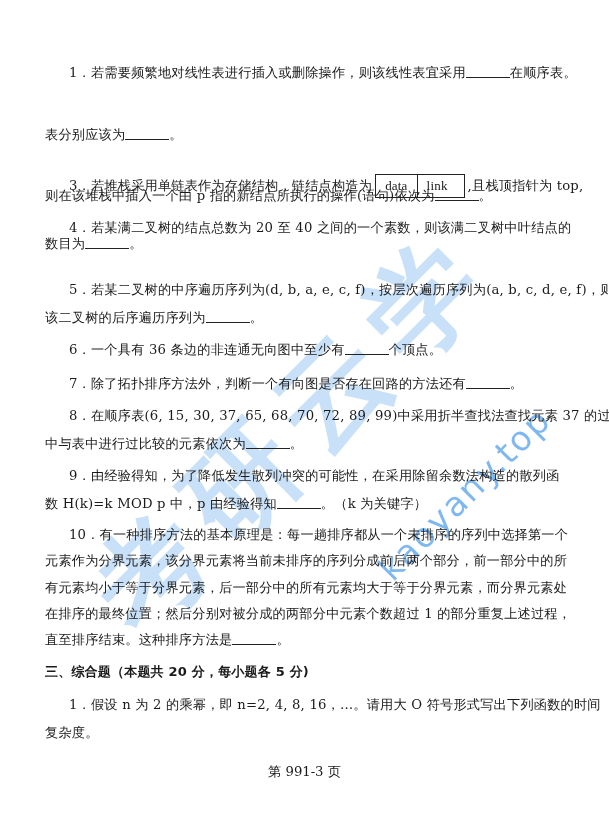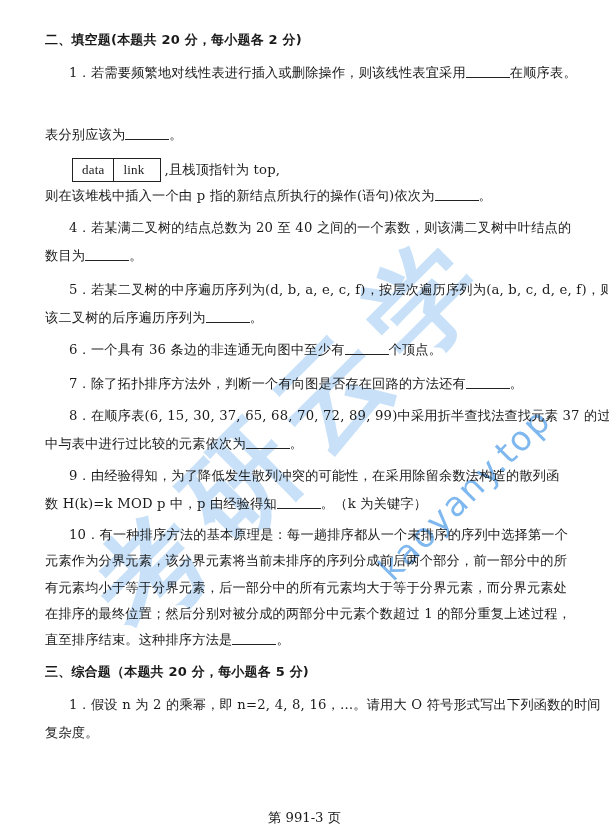--- a/index.html
+++ b/index.html
@@ -15,62 +15,61 @@
       height: 20px; line-height: 20px; white-space: nowrap;
       letter-spacing: 0.2px;
     }
     .indent { left: 69px; width: 500px; }
     .heading { font-weight: bold; font-family: "DejaVu Sans", "Liberation Sans", sans-serif; font-size: 13px; }
     .blank { display: inline-block; width: 44px; border-bottom: 1px solid #222; height: 13px; vertical-align: -1px; }
     .blank.bold { border-bottom-width: 1.6px; }
     .node-box {
       display: inline-flex; border: 1px solid #222; height: 22px; vertical-align: middle;
       font-family: "Liberation Serif", serif; font-size: 13px;
-      margin: 0 3px;
+      margin: 16px 3px;
     }
     .node-box span { display: inline-block; padding: 0 9px; line-height: 22px; }
     .node-box span + span { border-left: 1px solid #222; padding-right: 16px; }
-    .footer { position: absolute; left: 0; width: 609px; text-align: center; top: 762px; line-height: 20px; margin-top: 46px; }
+    .footer { position: absolute; left: 0; width: 609px; text-align: center; top: 762px; line-height: 20px; }
     .wm {
       position: absolute; color: #9ccaf4; opacity: 0.55; pointer-events: none;
       font-family: "DejaVu Sans", sans-serif; font-weight: bold;
     }
     .wm-chars { left: 60px; top: 260px; font-size: 110px; transform: rotate(-45deg); transform-origin: left top; letter-spacing: 18px; top: 560px; }
     .wm-url { left: 370px; top: 560px; font-size: 34px; transform: rotate(-45deg); transform-origin: left top; font-weight: normal; color: #4a9be8; opacity: 0.7; letter-spacing: 2px; }
   </style>
 </head>
 <body>
 
 <div class="page">
 
   <div class="wm wm-chars">考研云学</div>
   <div class="wm wm-url">kaoyany.top</div>
 
-  <div class="line heading" style="top:30px">二、填空题(本题共 20 分，每小题各 2 分)</div>
 
   <div class="line indent" style="top:63px">
     <span>1．若需要频繁地对线性表进行插入或删除操作，则该线性表宜采用</span><span class="blank"></span><span>在顺序表。</span>
   </div>
 
   <div class="line" style="top:125px">
     <span>表分别应该为</span><span class="blank"></span><span>。</span>
   </div>
 
   <div class="line indent" style="top:158px">
-    <span class="node-box">
+    <span>3．若堆栈采用单链表作为存储结构，链结点构造为</span><span class="node-box">
         <span>data</span>
         <span>link</span>
       </span><span>,且栈顶指针为 top,</span>
   </div>
   <div class="line" style="top:186px">
     <span>则在该堆栈中插入一个由 p 指的新结点所执行的操作(语句)依次为</span><span class="blank"></span><span>。</span>
   </div>
 
   <div class="line indent" style="top:218px">4．若某满二叉树的结点总数为 20 至 40 之间的一个素数，则该满二叉树中叶结点的</div>
-  <div class="line" style="top:246px">
+  <div class="line" style="top:234px">
     <span>数目为</span><span class="blank"></span><span>。</span>
   </div>
 
   <div class="line indent" style="top:280px">5．若某二叉树的中序遍历序列为(d, b, a, e, c, f)，按层次遍历序列为(a, b, c, d, e, f)，则</div>
   <div class="line" style="top:308px">
     <span>该二叉树的后序遍历序列为</span><span class="blank"></span><span>。</span>
   </div>
 
   <div class="line indent" style="top:340px">
     <span>6．一个具有 36 条边的非连通无向图中至少有</span><span class="blank bold"></span><span>个顶点。</span>

